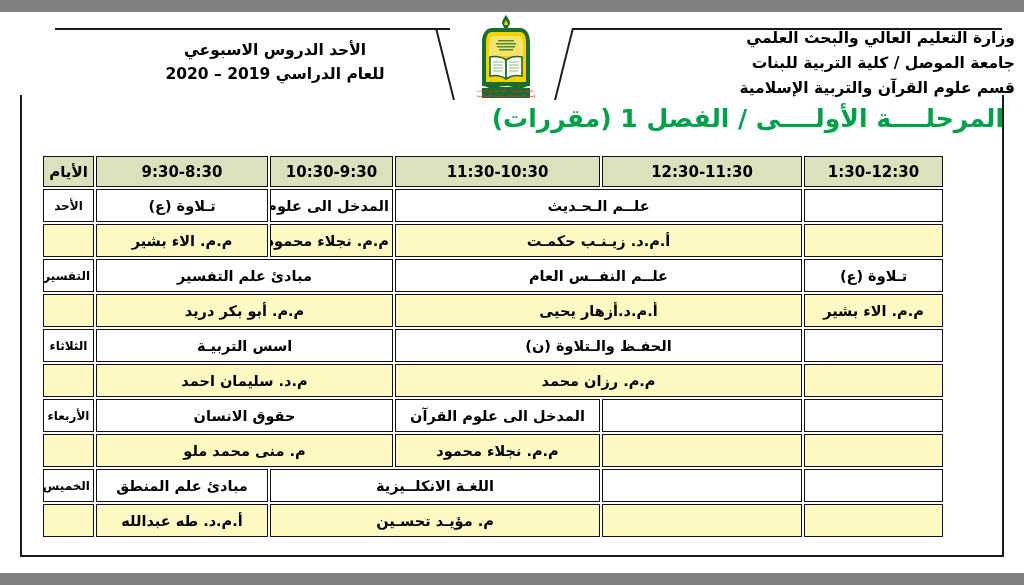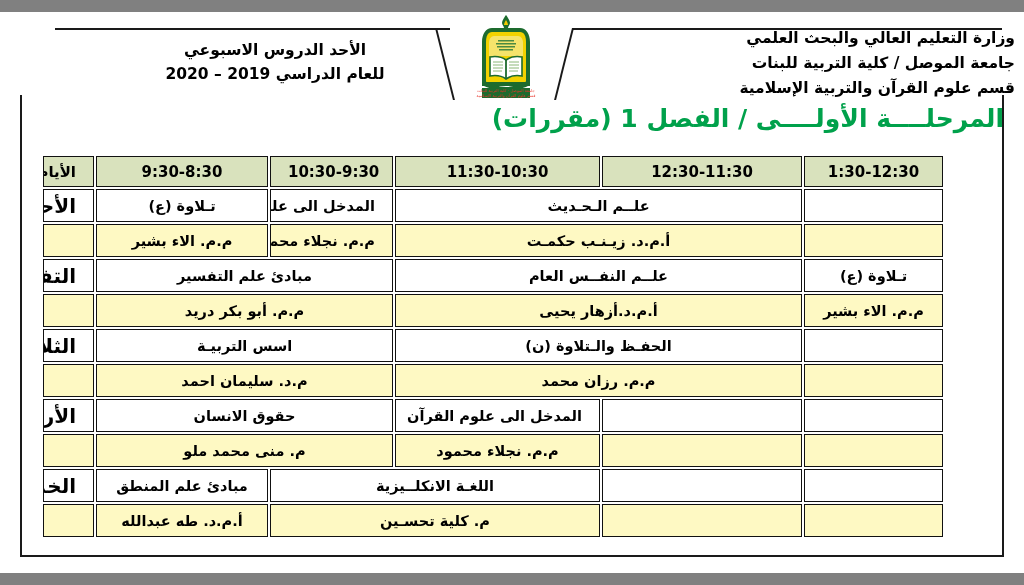--- a/index.html
+++ b/index.html
@@ -172,39 +172,39 @@
     background: #ffffff;
   }
   table.sched td {
     border: 1.6px solid #111111;
     height: 29px;
     text-align: center;
     vertical-align: middle;
     font-size: 14.5px;
     font-weight: bold;
     color: #000000;
-    padding: 1px 17px;
+    padding: 1px 3px;
     background: #ffffff;
     overflow: hidden;
     white-space: nowrap;
   }
   table.sched td.hdr {
     background: #d9e2bd;
     font-size: 15px;
     height: 27px;
   }
   table.sched td.hdr.time {
     direction: ltr;
   }
   table.sched td.shade {
     background: #fef9c3;
   }
   table.sched td.day {
     background: #ffffff;
-    font-size: 20px;
+    font-size: 12px;
   }
   table.sched td.blank {
     background: #ffffff;
   }
   .c-day { width: 51px; }
   .c5 { width: 139px; }
   .c4 { width: 200px; }
   .c3 { width: 205px; }
   .c2 { width: 123px; }
   .c1 { width: 172px; }
@@ -338,21 +338,21 @@
           <tr>
             <td class="blank"></td>
             <td class="blank"></td>
             <td class="" colspan="2">اللغـة الانكلــيزية</td>
             <td class="">مبادئ علم المنطق</td>
             <td class="day">الخميس</td>
           </tr>
           <tr>
             <td class="shade"></td>
             <td class="shade"></td>
-            <td class="shade" colspan="2">م. كلية تحسـين</td>
+            <td class="shade" colspan="2">م. مؤيـد تحسـين</td>
             <td class="shade">أ.م.د. طه عبدالله</td>
             <td class="shade"></td>
           </tr>
         </tbody>
     </table>
   </div>
 
 </div>
 
 </body></html>

